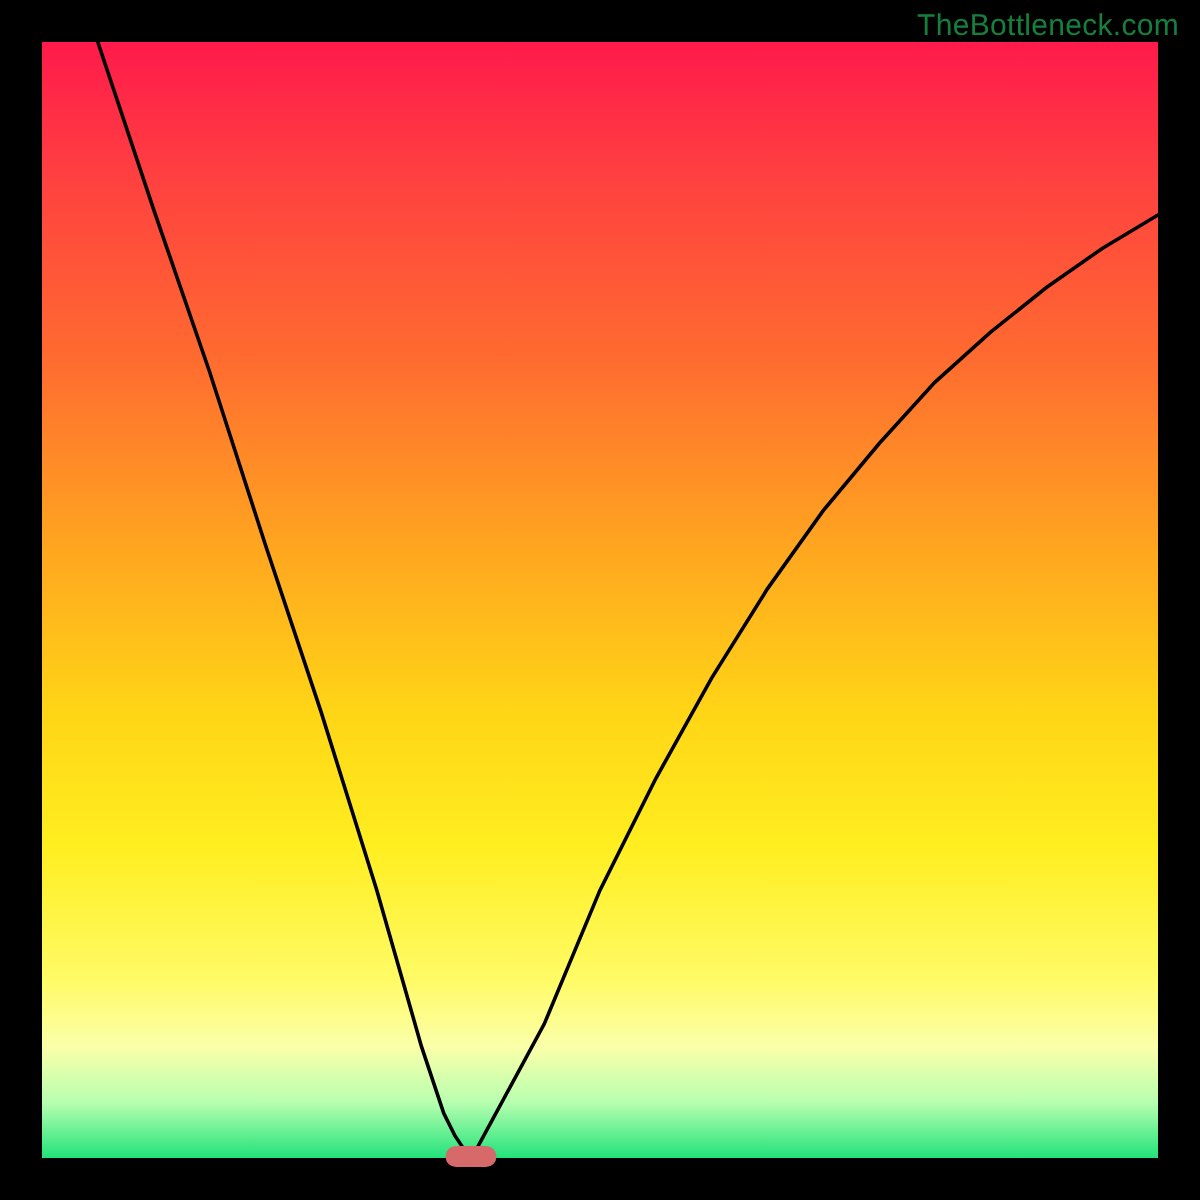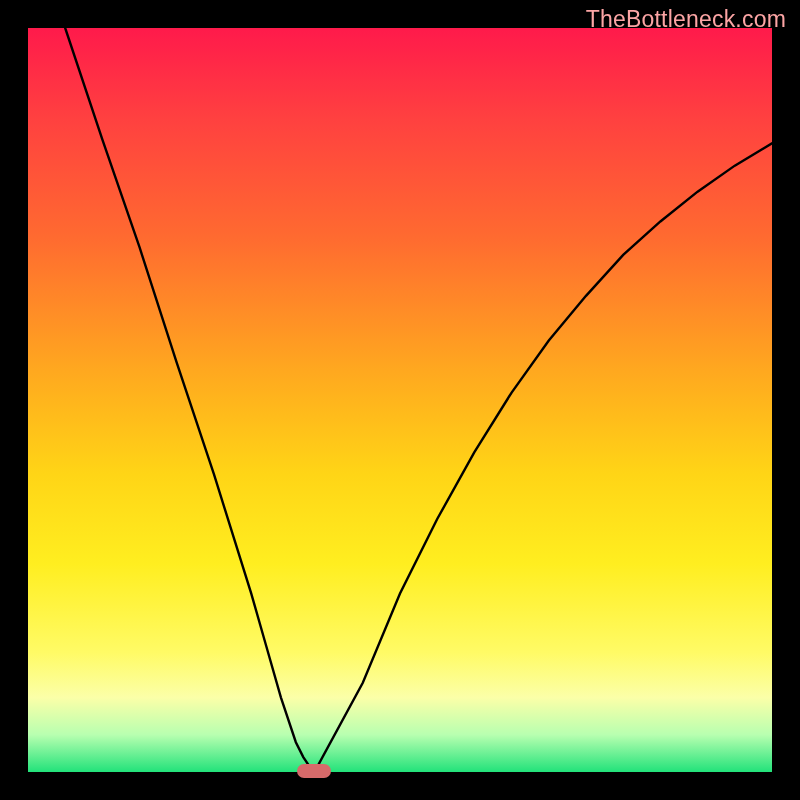--- a/index.html
+++ b/index.html
@@ -34,22 +34,22 @@
       #fffb66 84%,
       #fbffa8 90%,
       #b8ffb0 95%,
       #22e27a 100%
     );
   }
   .watermark {
     position: absolute;
     top: 6px;
     right: 14px;
-    color: #fca5a5;
-    font-size: 23px;
+    color: #15803d;
+    font-size: 20px;
     letter-spacing: 0.2px;
     font-weight: 400;
   }
   svg.curve {
     position: absolute;
     left: 0; top: 0;
     width: 744px; height: 744px;
     pointer-events: none;
   }
   .marker {

